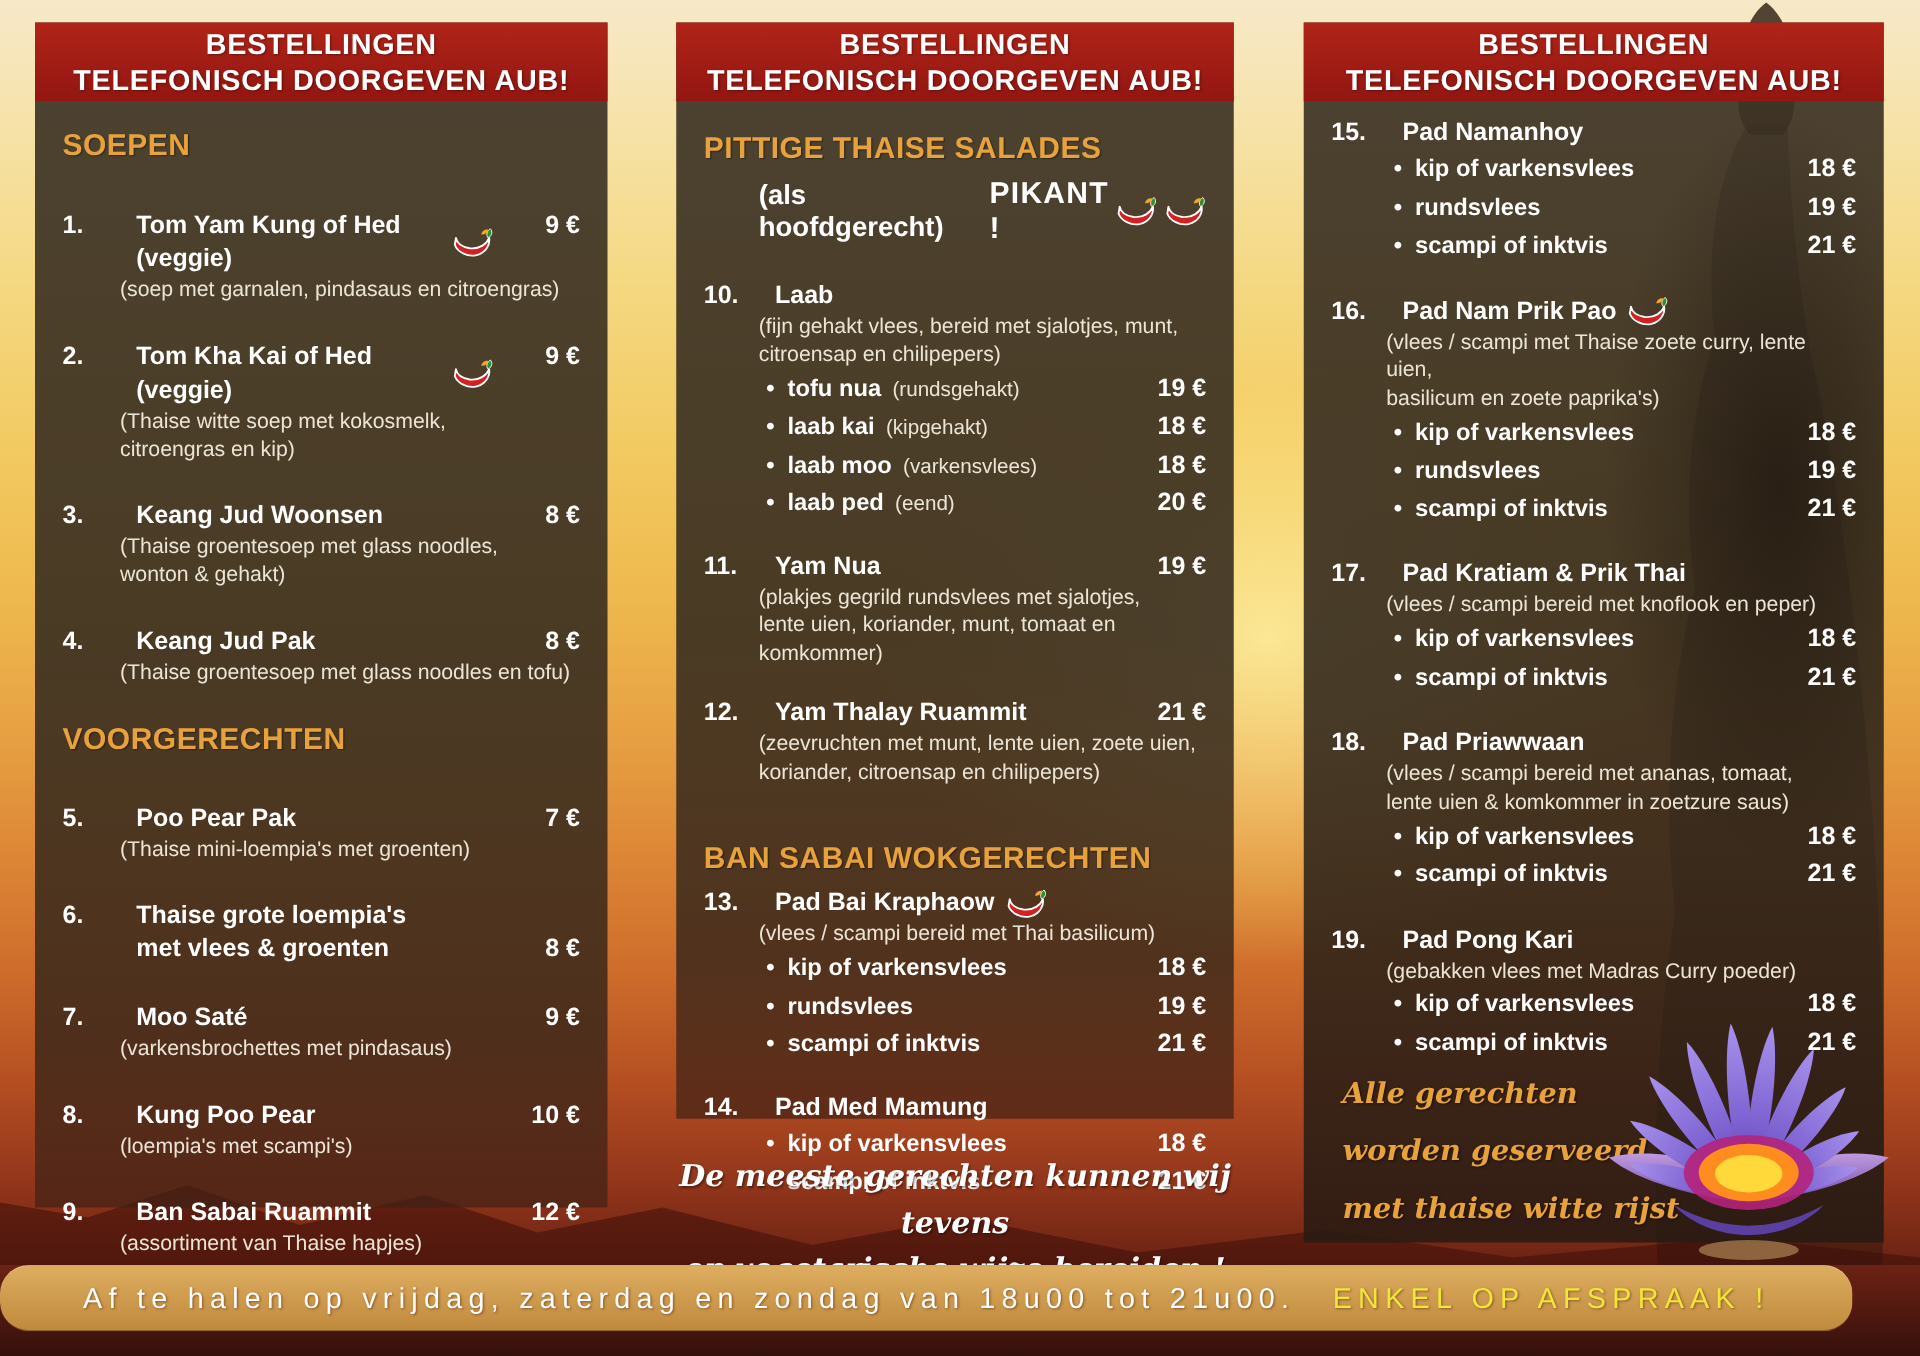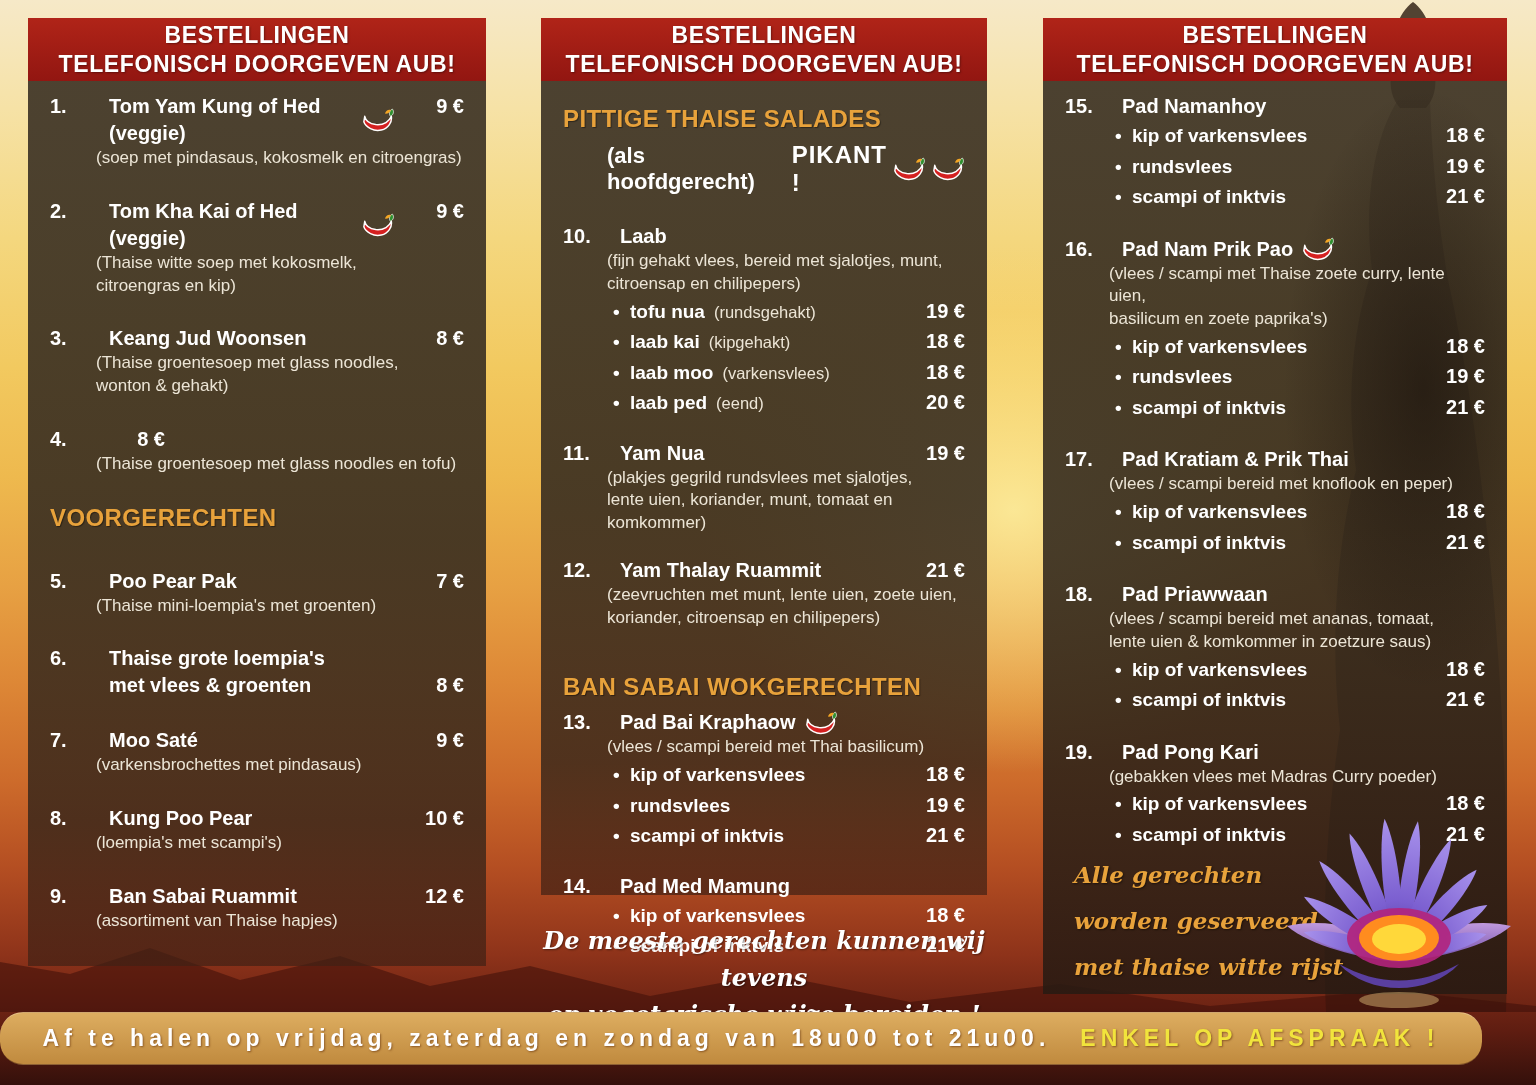--- a/index.html
+++ b/index.html
@@ -73,21 +73,21 @@
     font-family:"DejaVu Serif",serif;font-style:italic;font-weight:bold;
     color:#e8a23b;font-size:23px;line-height:2.0;text-shadow:1px 1px 2px rgba(0,0,0,.5);
   }
   .lotus{position:absolute;left:1278px;top:798px;z-index:4;}
   
   .bottom-bar{
     position:absolute;left:0;top:1012px;width:1482px;height:51px;z-index:5;
     background:linear-gradient(180deg,#ddad60,#c08a3e);
     border-top:1px solid rgba(255,255,255,.25);border-bottom:1px solid rgba(60,20,10,.5);
     display:flex;align-items:center;justify-content:center;
-    font-weight:bold;font-size:23px;letter-spacing:5px;color:#fff;
+    font-weight:normal;font-size:23px;letter-spacing:5px;color:#fff;
     text-shadow:1px 1px 2px rgba(90,40,10,.55);white-space:nowrap;border-radius:23px;
   }
   .bottom-bar .highlight{color:#f1e43c;margin-left:30px;}
 </style>
 </head>
 <body>
 
 <div class="page">
 
   <div class="glow"></div>
@@ -114,32 +114,33 @@
       </g>
     </defs>
   </svg>
 
   <div class="panel p0">
     <div class="panel-header">
       <span>BESTELLINGEN</span>
       <span>TELEFONISCH DOORGEVEN AUB!</span>
     </div>
     <div class="panel-content col0">
+        <div class="section-heading">SOEPEN</div>
         <div class="menu-item">
           <div class="item-row">
             <span class="num">1.</span>
             <span class="name">
               <span>Tom Yam Kung of Hed (veggie)</span>
               <svg class="chili" viewBox="0 0 36 26">
                 <use href="#chili-shape"></use>
               </svg>
             </span>
             <span class="price">9 €</span>
           </div>
-          <div class="desc-line">(soep met pindasaus, kokosmelk en citroengras)</div>
+          <div class="desc-line">(soep met garnalen, pindasaus en citroengras)</div>
         </div>
         <div class="menu-item">
           <div class="item-row">
             <span class="num">2.</span>
             <span class="name">
               <span>Tom Kha Kai of Hed (veggie)</span>
               <svg class="chili" viewBox="0 0 36 26">
                 <use href="#chili-shape"></use>
               </svg>
             </span>
@@ -155,20 +156,23 @@
               <span>Keang Jud Woonsen</span>
             </span>
             <span class="price">8 €</span>
           </div>
           <div class="desc-line">(Thaise groentesoep met glass noodles,</div>
           <div class="desc-line">wonton &amp; gehakt)</div>
         </div>
         <div class="menu-item">
           <div class="item-row">
             <span class="num">4.</span>
+            <span class="name">
+              <span>Keang Jud Pak</span>
+            </span>
             <span class="price">8 €</span>
           </div>
           <div class="desc-line">(Thaise groentesoep met glass noodles en tofu)</div>
         </div>
         <div class="section-heading">VOORGERECHTEN</div>
         <div class="menu-item">
           <div class="item-row">
             <span class="num">5.</span>
             <span class="name">
               <span>Poo Pear Pak</span>

